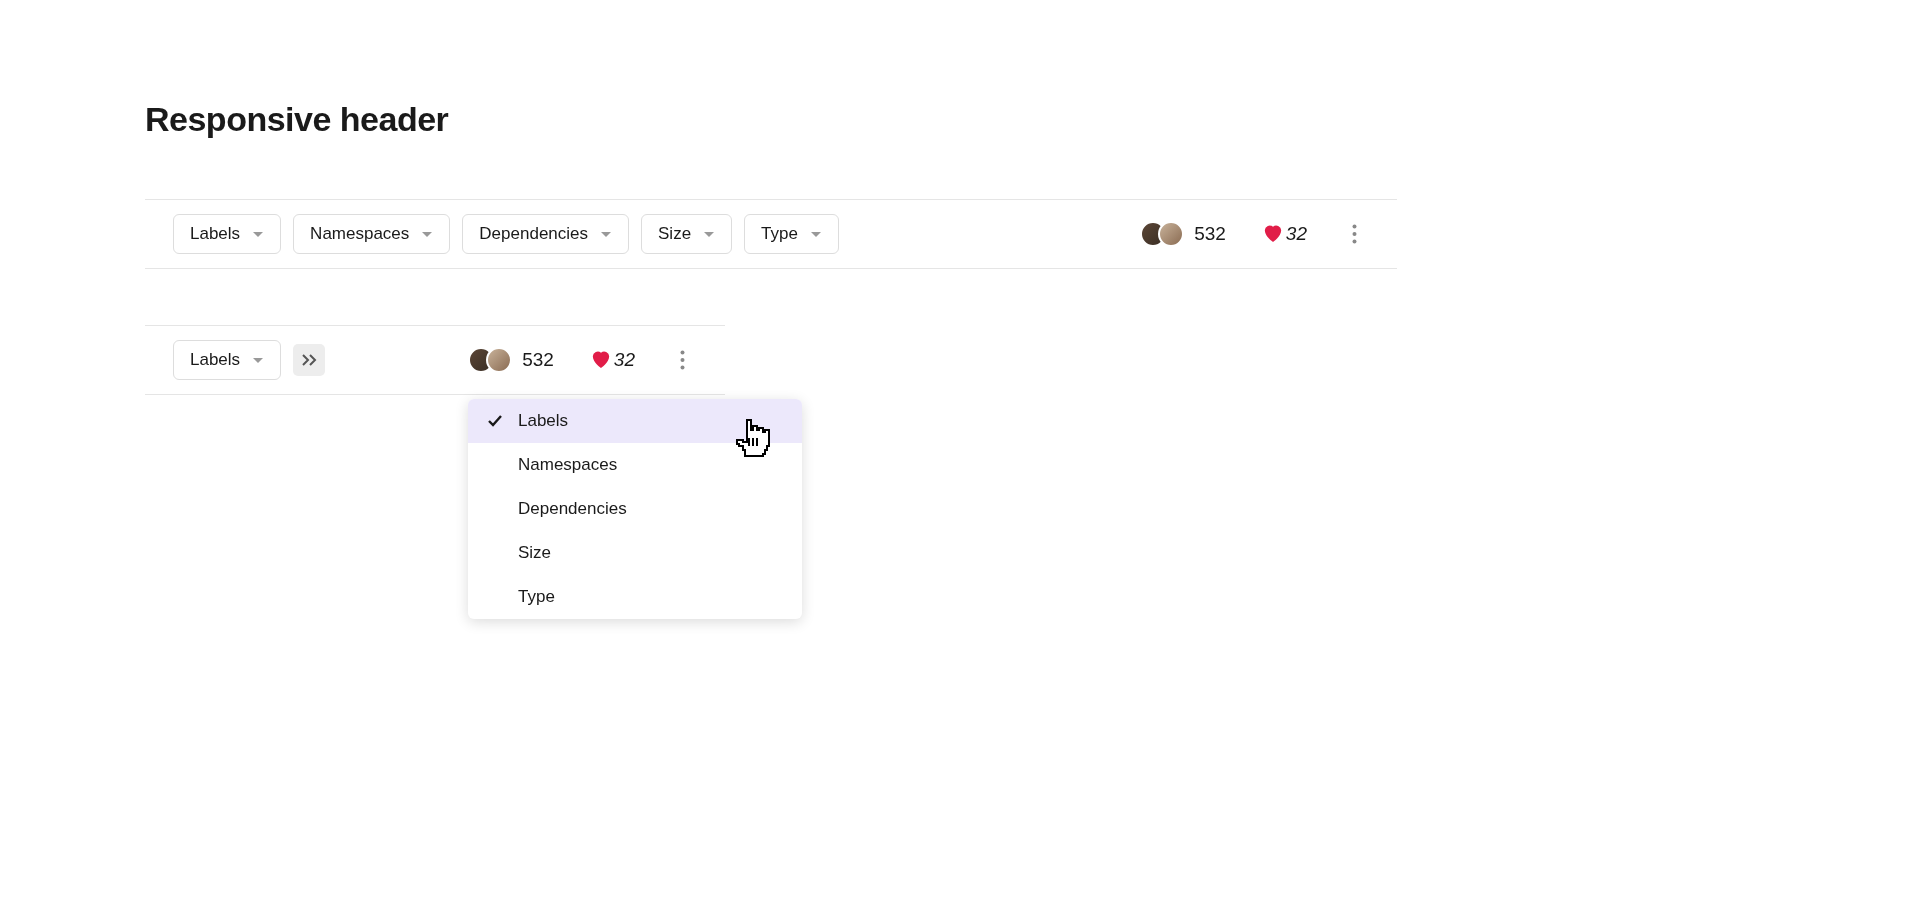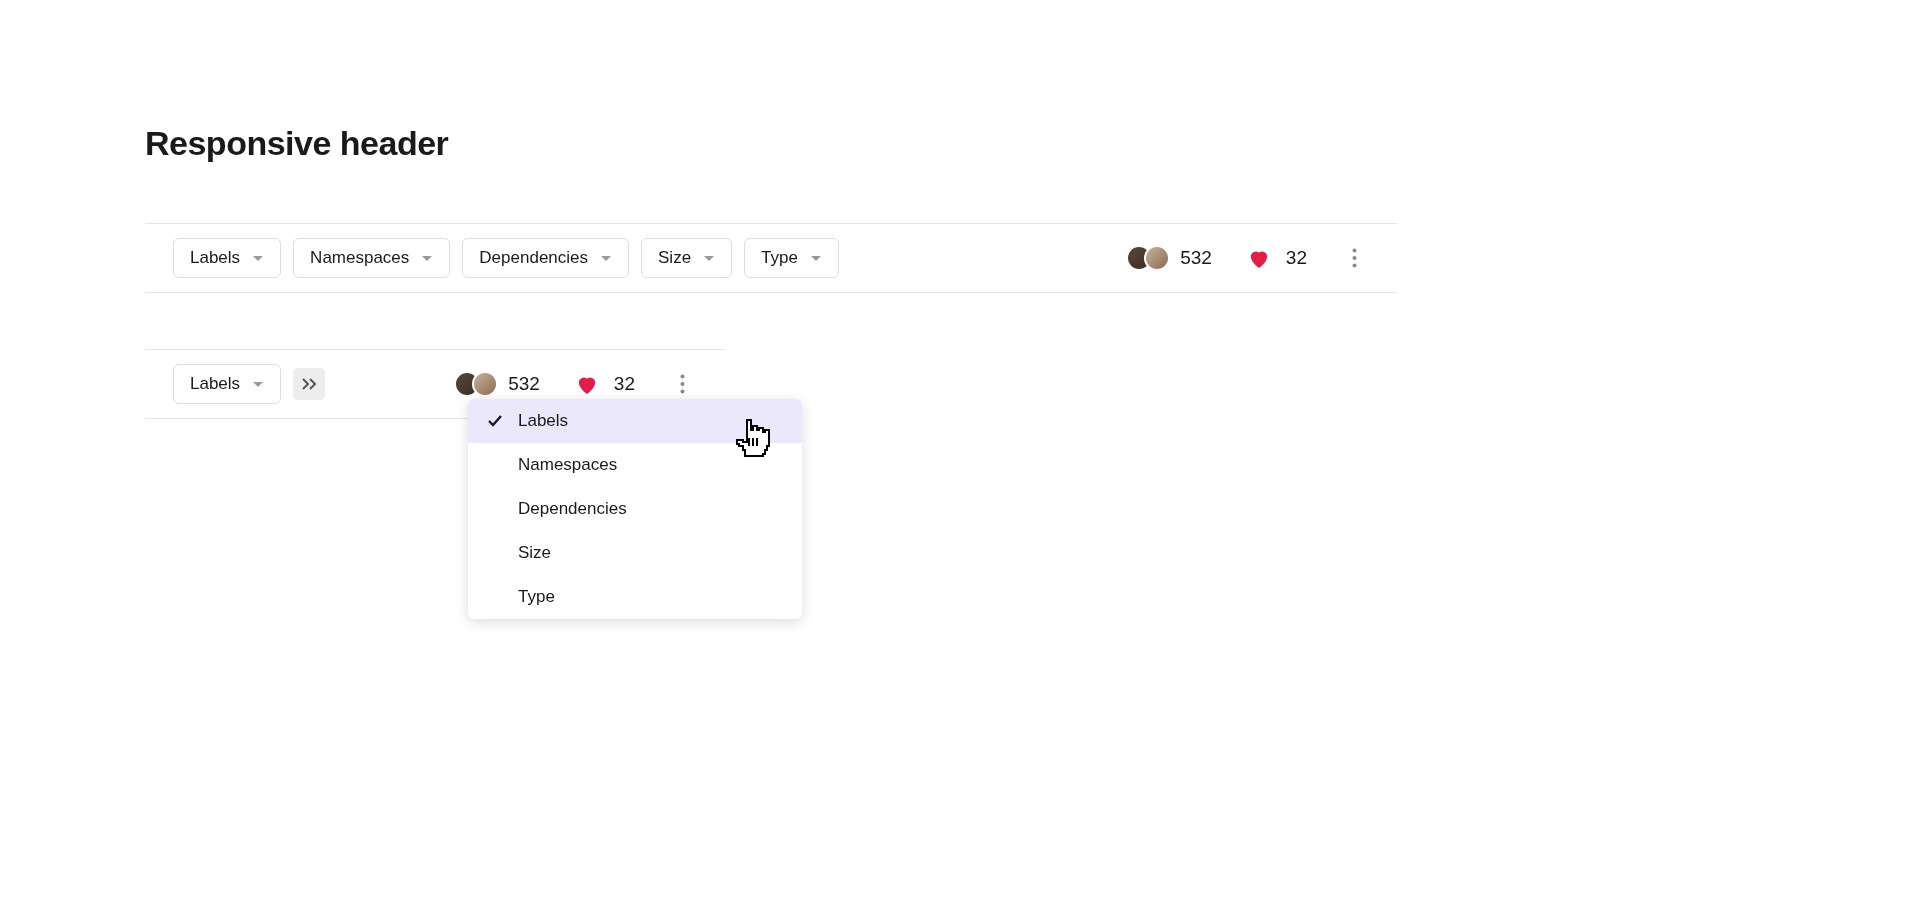--- a/index.html
+++ b/index.html
@@ -6,21 +6,20 @@
   body {
     font-family: -apple-system, BlinkMacSystemFont, "Segoe UI", Helvetica, Arial, sans-serif;
     background: #fff;
     color: #1a1a1a;
     width: 1920px;
     height: 912px;
     position: relative;
   }
   .wrap {
     padding: 100px 145px 0 145px;
-    margin-top: 24px;
   }
   h1.page-title {
     font-size: 34px;
     font-weight: 700;
     color: #1a1a1a;
     margin-bottom: 60px;
     letter-spacing: -0.5px;
   }
 
   .toolbar {
@@ -77,24 +76,25 @@
     border: 2px solid #fff;
     display: inline-block;
     background: linear-gradient(135deg,#c8b29a,#8a6b52);
     margin-left: -8px;
   }
   .avatar:first-child { margin-left: 0; background: linear-gradient(135deg,#5b4636,#3a2e24); }
   .count-text { font-size: 19px; color:#1a1a1a; }
 
   .heart-stack {
     display: inline-flex;
-    align-items: flex-end;
-    gap: 16px;
+    align-items: flex-start;
+    gap: 2px;
     margin-left: 24px;
     cursor: pointer;
+    font-style: italic;
   }
   .heart-stack svg { display:block; }
 
   .kebab {
     display:inline-flex; align-items:center; justify-content:center;
     width:30px; height:30px; margin-left: 20px; cursor:pointer;
   }
   .kebab svg { display:block; }
 
   

